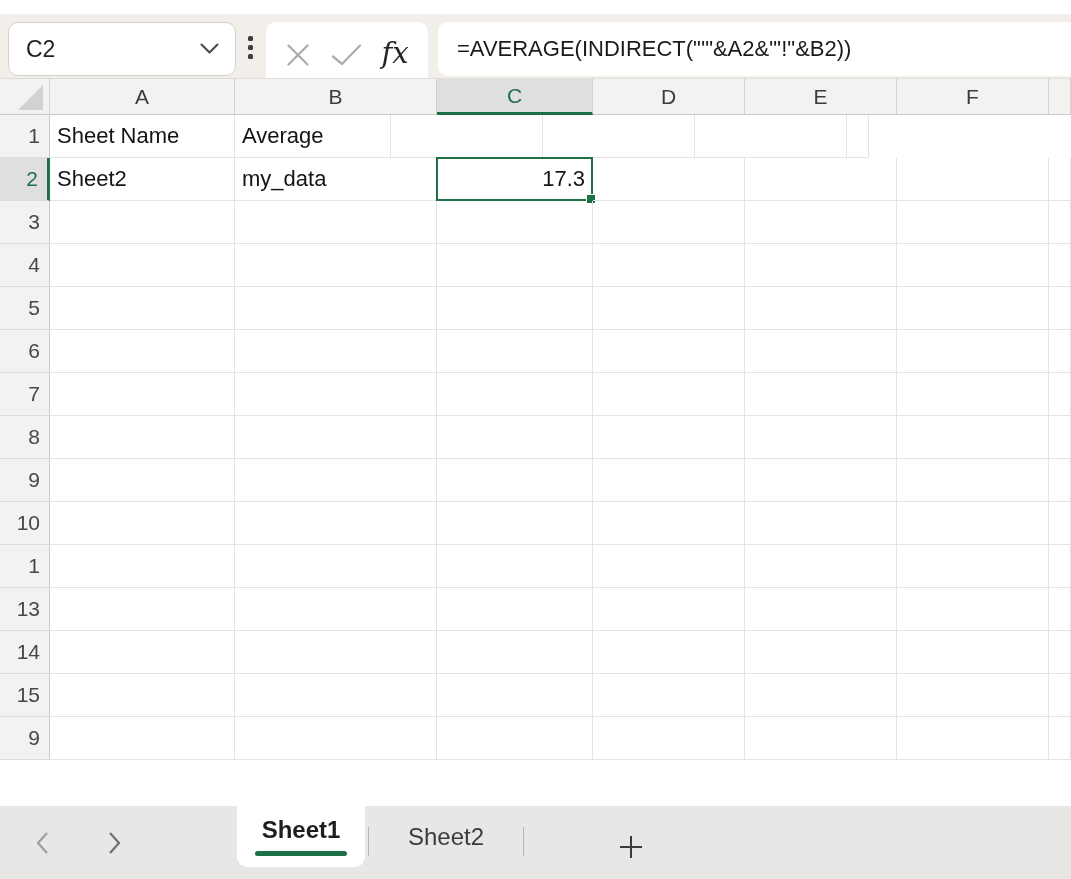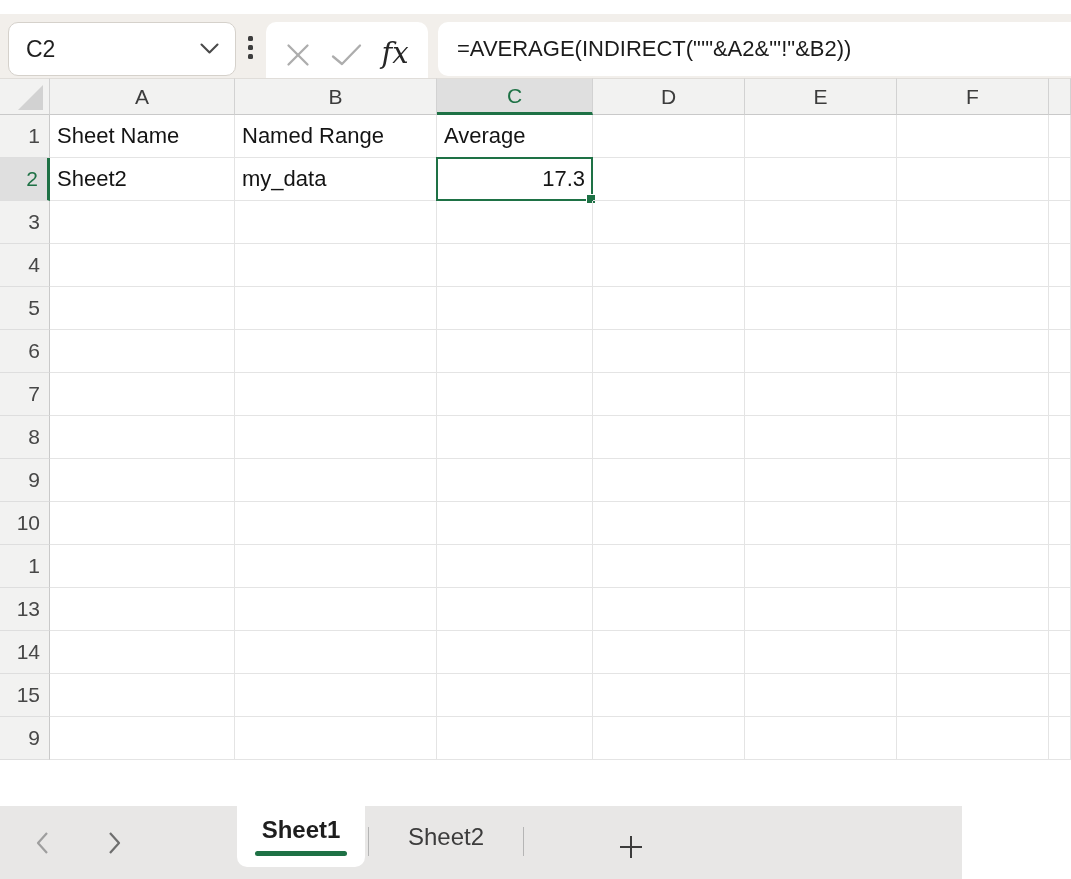--- a/index.html
+++ b/index.html
@@ -76,21 +76,21 @@
   .selbox{
     position:absolute;top:-1px;left:-1px;right:-1px;bottom:-1px;
     border:2px solid #1e7145;pointer-events:none;z-index:3;
   }
   .handle{
     position:absolute;right:-5px;bottom:-5px;width:8px;height:8px;
     background:#1e7145;border:1px solid #ffffff;pointer-events:auto;
   }
   
   .tabbar{
-    position:absolute;top:806px;left:0;width:962px;height:73px;background:#e8e7e6;
+    position:absolute;top:806px;left:0;width:1071px;height:73px;background:#e8e7e6;
   }
   .navchev{position:absolute;top:24px;}
   .navchev.prev{left:33px;}
   .navchev.next{left:106px;}
   .tab-active{
     position:absolute;left:237px;top:0;width:128px;height:61px;background:#ffffff;
     border-radius:0 0 10px 10px;display:flex;flex-direction:column;
     align-items:center;justify-content:flex-start;padding-top:9px;box-sizing:border-box;
   }
   .tab-active .lbl{font-size:24px;font-weight:bold;color:#1e1e1e;line-height:1.25;}
@@ -154,21 +154,20 @@
       <div class="colhead" style="width: 202px;">B</div>
       <div class="colhead sel" style="width: 156px;">C</div>
       <div class="colhead" style="width: 152px;">D</div>
       <div class="colhead" style="width: 152px;">E</div>
       <div class="colhead" style="width: 152px;">F</div>
       <div class="colhead" style="width: 22px;"></div>
     </div>
     <div class="gridrow">
       <div class="rowhead">1</div>
       <div class="cell bold" style="width: 185px;">Sheet Name</div>
-      <div class="cell bold" style="width: 202px;">Named Range</div>
       <div class="cell bold" style="width: 156px;">Average</div>
       <div class="cell" style="width: 152px;"></div>
       <div class="cell" style="width: 152px;"></div>
       <div class="cell" style="width: 152px;"></div>
       <div class="cell" style="width: 22px;"></div>
     </div>
     <div class="gridrow">
       <div class="rowhead sel">2</div>
       <div class="cell" style="width: 185px;">Sheet2</div>
       <div class="cell" style="width: 202px;">my_data</div>

